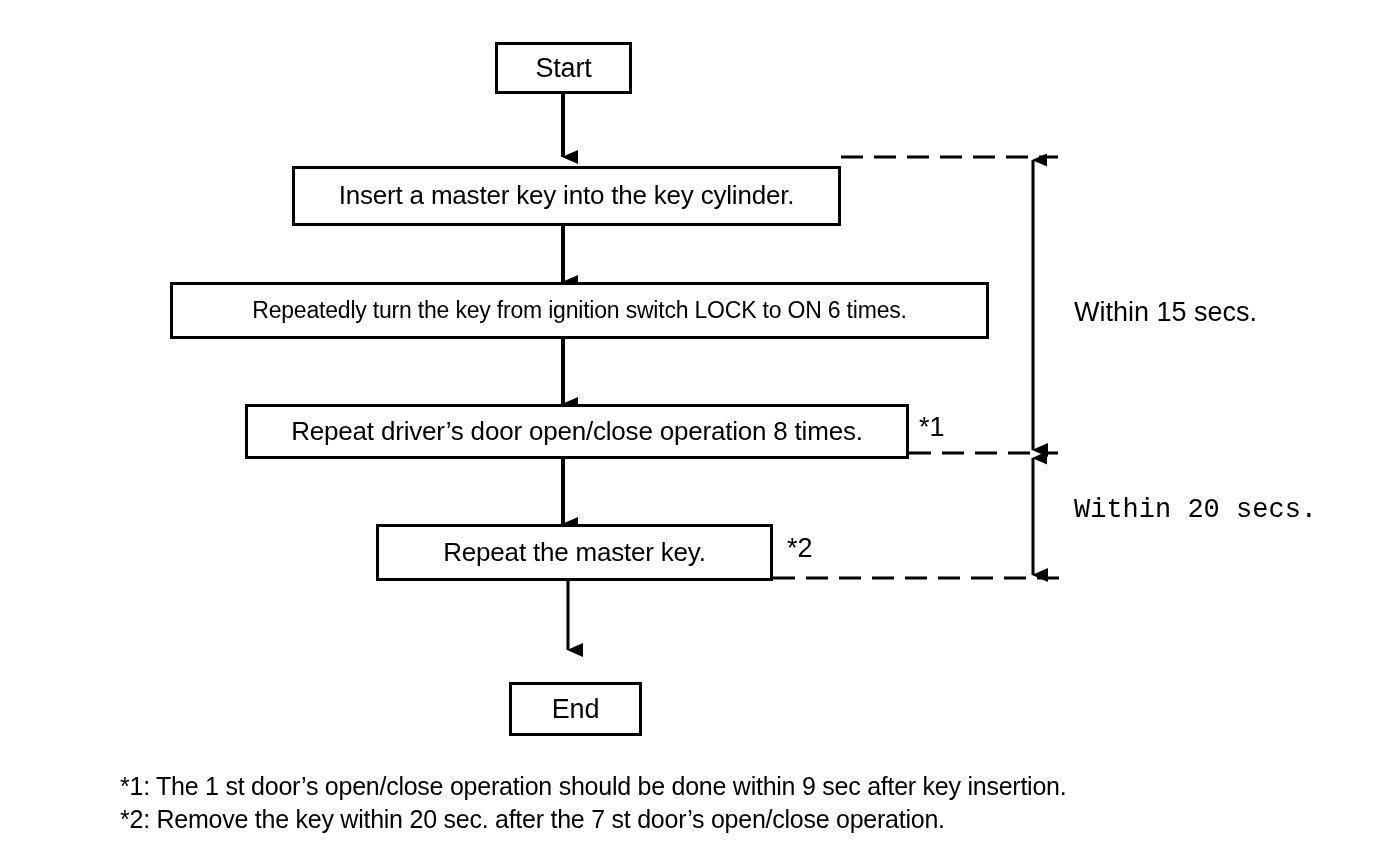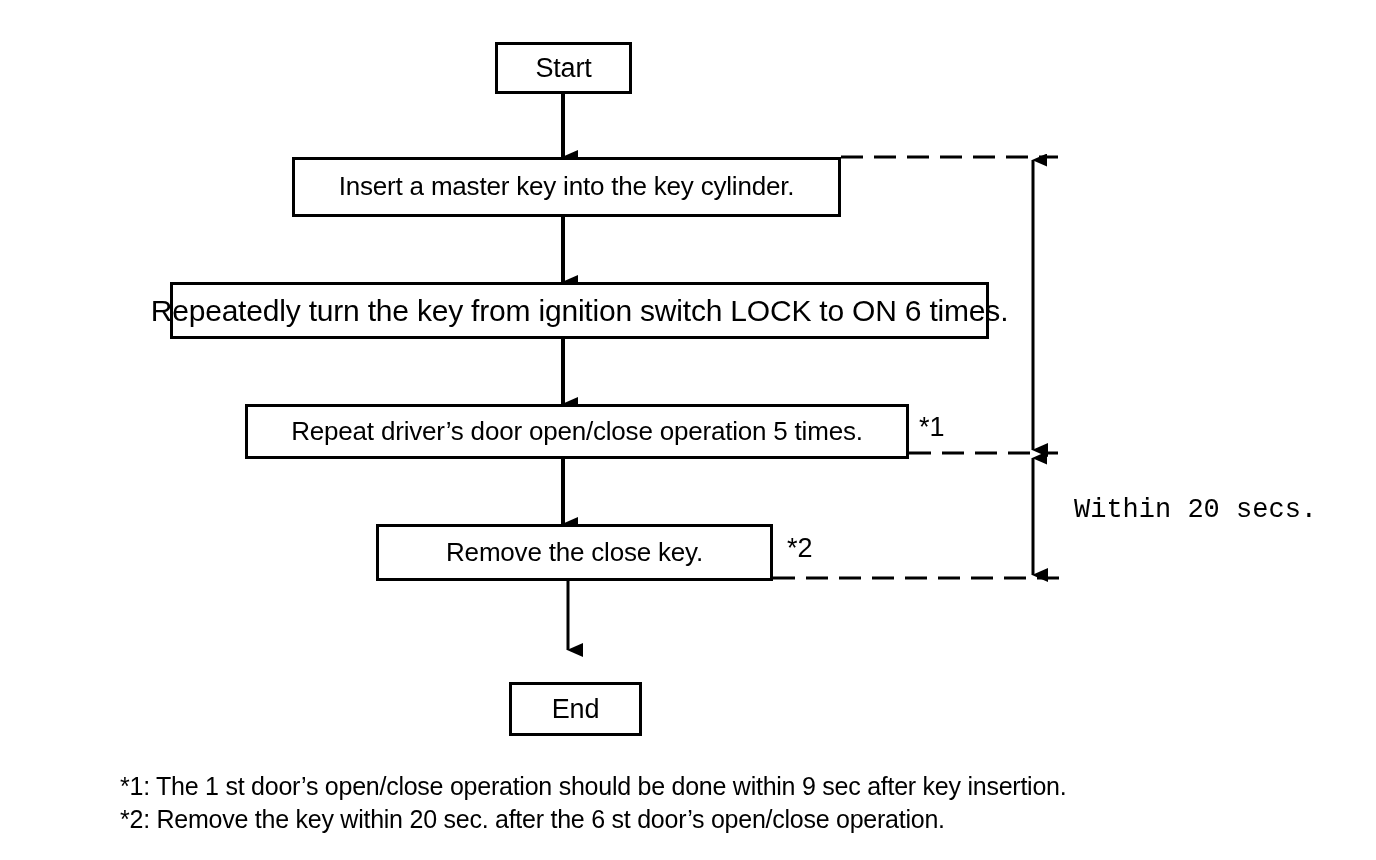--- a/index.html
+++ b/index.html
@@ -38,30 +38,30 @@
     line-height: 1.05;
     white-space: nowrap;
   }
   .node-label {
     display: block;
     font-weight: 400;
     letter-spacing: -0.2px;
   }
 
   #node-start   { left: 495px; top: 42px;  width: 137px; height: 52px;  }
-  #node-insert  { left: 292px; top: 157px; width: 549px; height: 60px;  }
+  #node-insert  { left: 292px; top: 166px; width: 549px; height: 60px;  }
   #node-repeat-key { left: 170px; top: 282px; width: 819px; height: 57px; }
   #node-repeat-door { left: 245px; top: 404px; width: 664px; height: 55px; }
   #node-remove  { left: 376px; top: 524px; width: 397px; height: 57px;  }
   #node-end     { left: 509px; top: 650px; width: 133px; height: 54px; margin-top: 32px;  }
 
   #node-start .node-label,
   #node-end .node-label { font-size: 27px; }
   #node-insert .node-label { font-size: 26px; }
-  #node-repeat-key .node-label { font-size: 30px; }
+  #node-repeat-key .node-label { font-size: 23px; }
   #node-repeat-door .node-label { font-size: 26px; }
   #node-remove .node-label { font-size: 26px; }
 
   
   .note-marker {
     position: absolute;
     font-size: 27px;
     font-weight: 400;
     white-space: nowrap;
   }
@@ -142,34 +142,35 @@
 
   <div class="node" id="node-insert">
     <span class="node-label">Insert a master key into the key cylinder.</span>
   </div>
 
   <div class="node" id="node-repeat-key">
     <span class="node-label">Repeatedly turn the key from ignition switch LOCK to ON 6 times.</span>
   </div>
 
   <div class="node" id="node-repeat-door">
-    <span class="node-label">Repeat driver’s door open/close operation 5 times.</span>
+    <span class="node-label">Repeat driver’s door open/close operation 8 times.</span>
   </div>
 
   <div class="node" id="node-remove">
-    <span class="node-label">Remove the close key.</span>
+    <span class="node-label">Repeat the master key.</span>
   </div>
 
   <div class="node" id="node-end">
     <span class="node-label">End</span>
   </div>
 
   <span class="note-marker" id="marker-1">*1</span>
   <span class="note-marker" id="marker-2">*2</span>
 
+  <span class="timing-label" id="timing-label-15">Within 15 secs.</span>
   <span class="timing-label" id="timing-label-20">Within 20 secs.</span>
 
   <div id="footnotes">
     <div class="footnote">*1: The 1 st door’s open/close operation should be done within 9 sec after key insertion.</div>
-    <div class="footnote">*2: Remove the key within 20 sec. after the 6 st door’s open/close operation.</div>
+    <div class="footnote">*2: Remove the key within 20 sec. after the 7 st door’s open/close operation.</div>
   </div>
 
 </div>
 
 </body></html>

